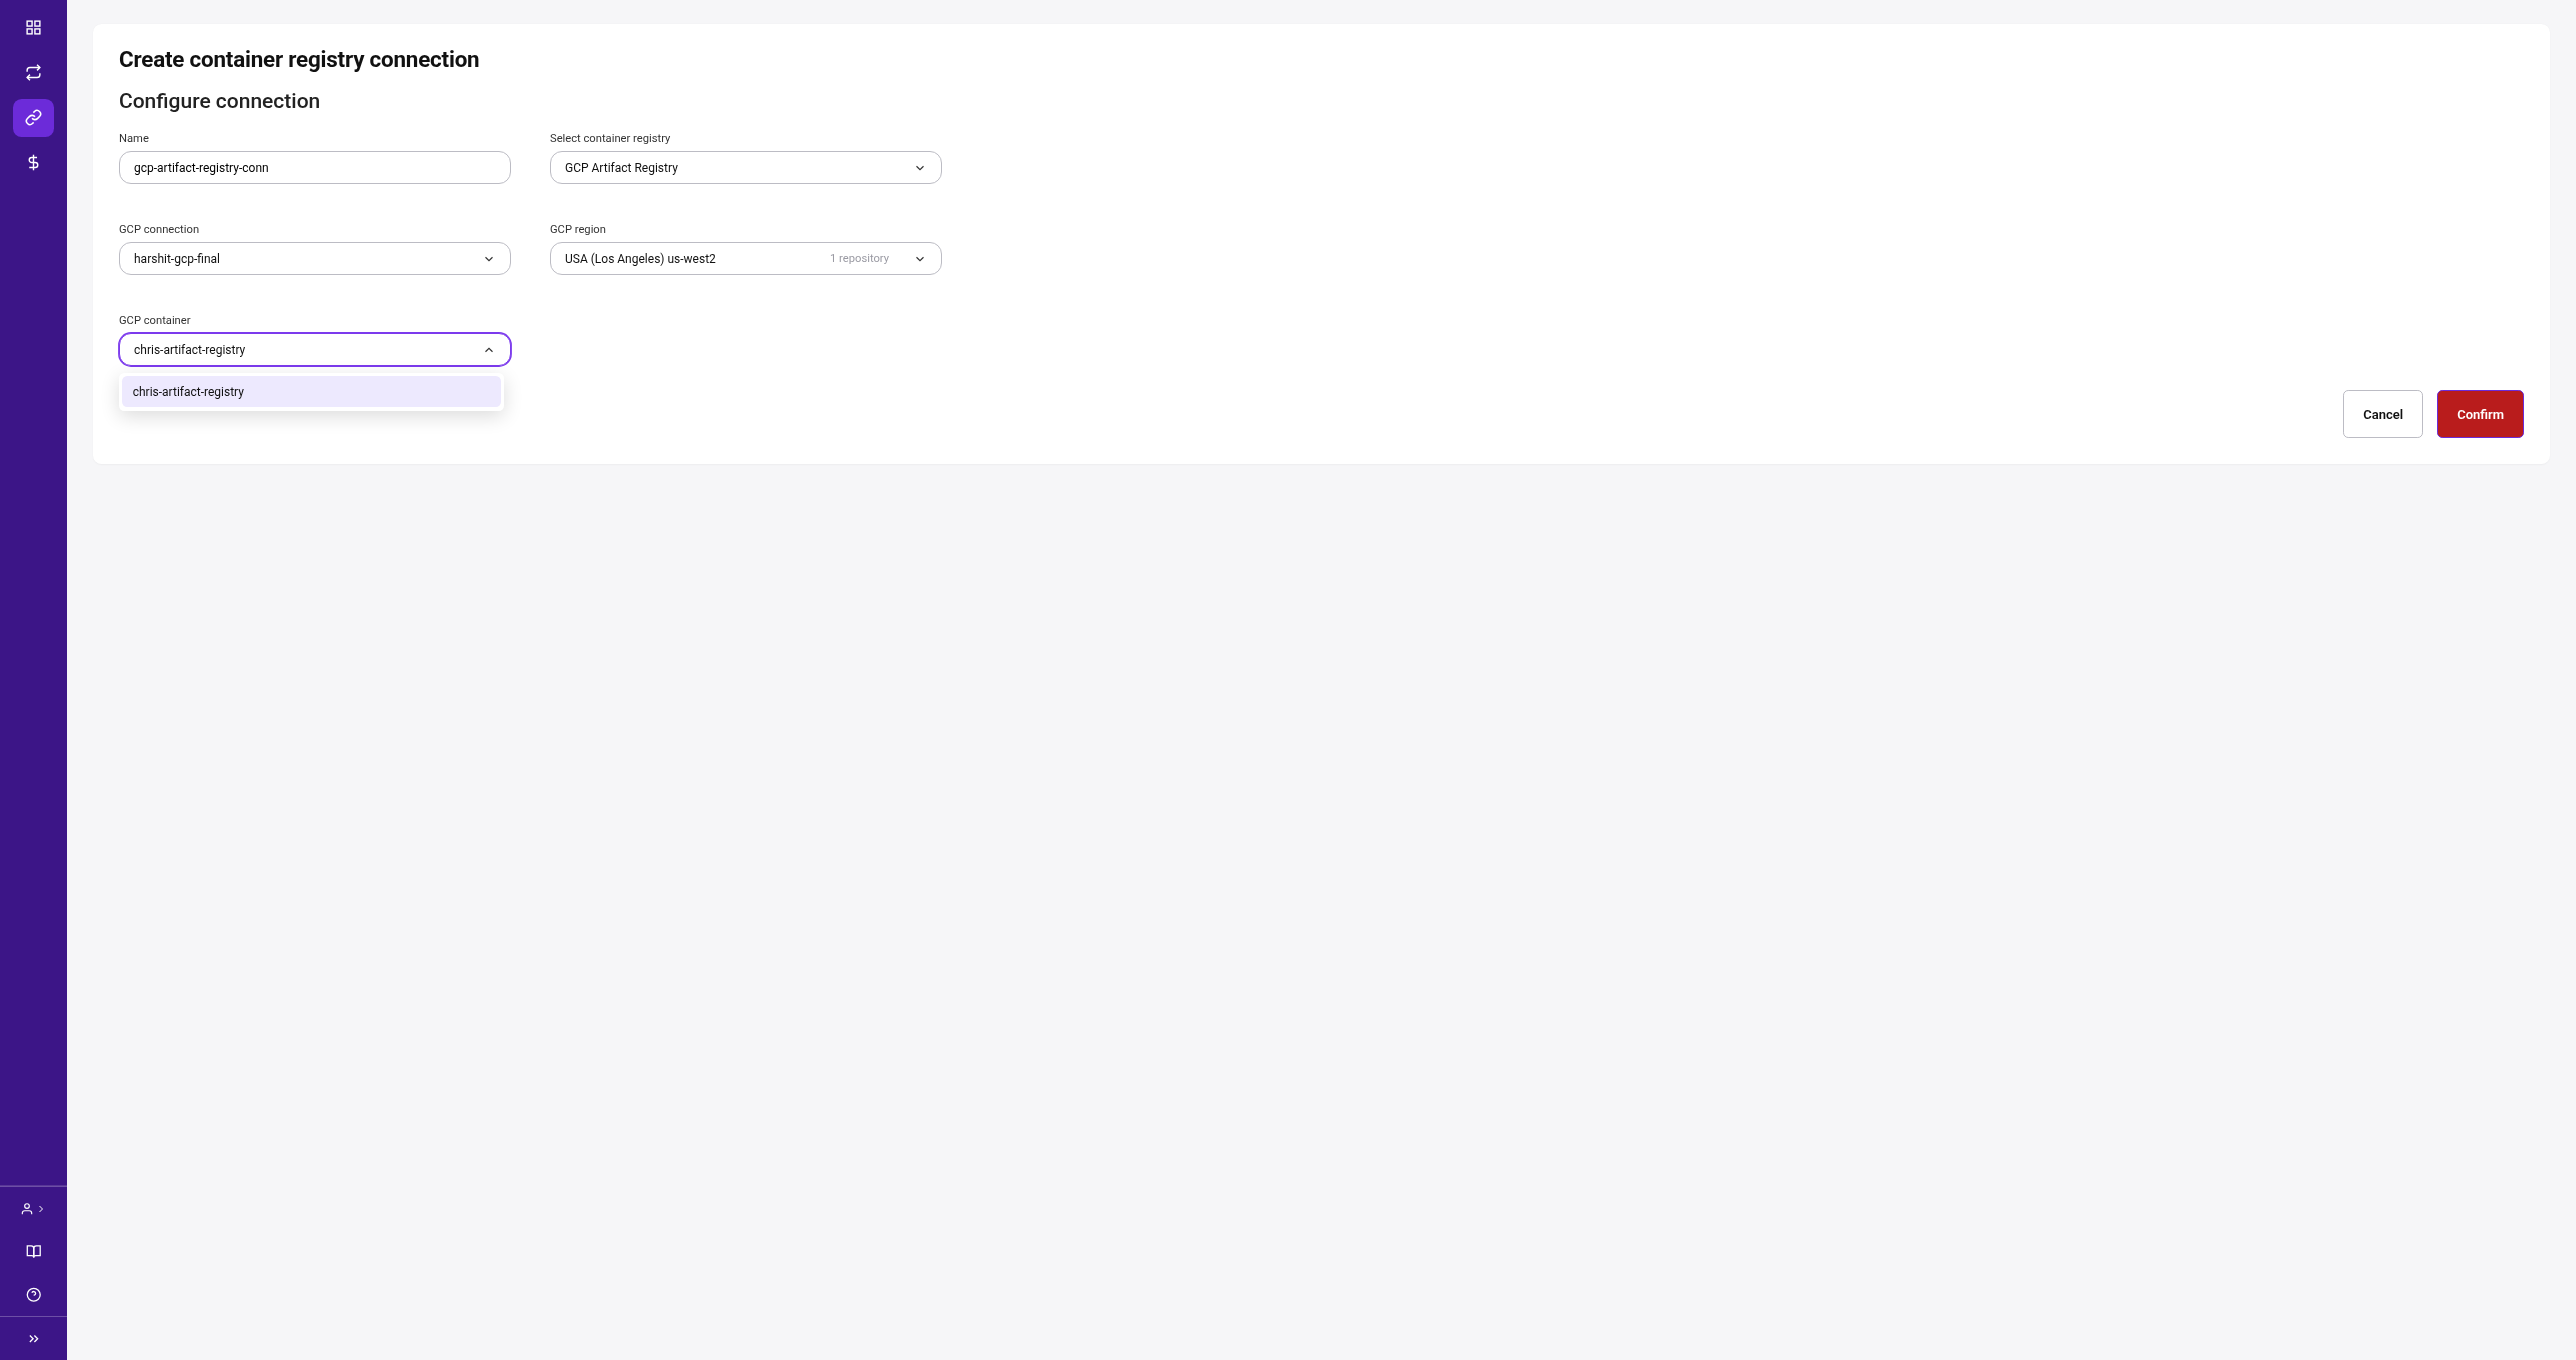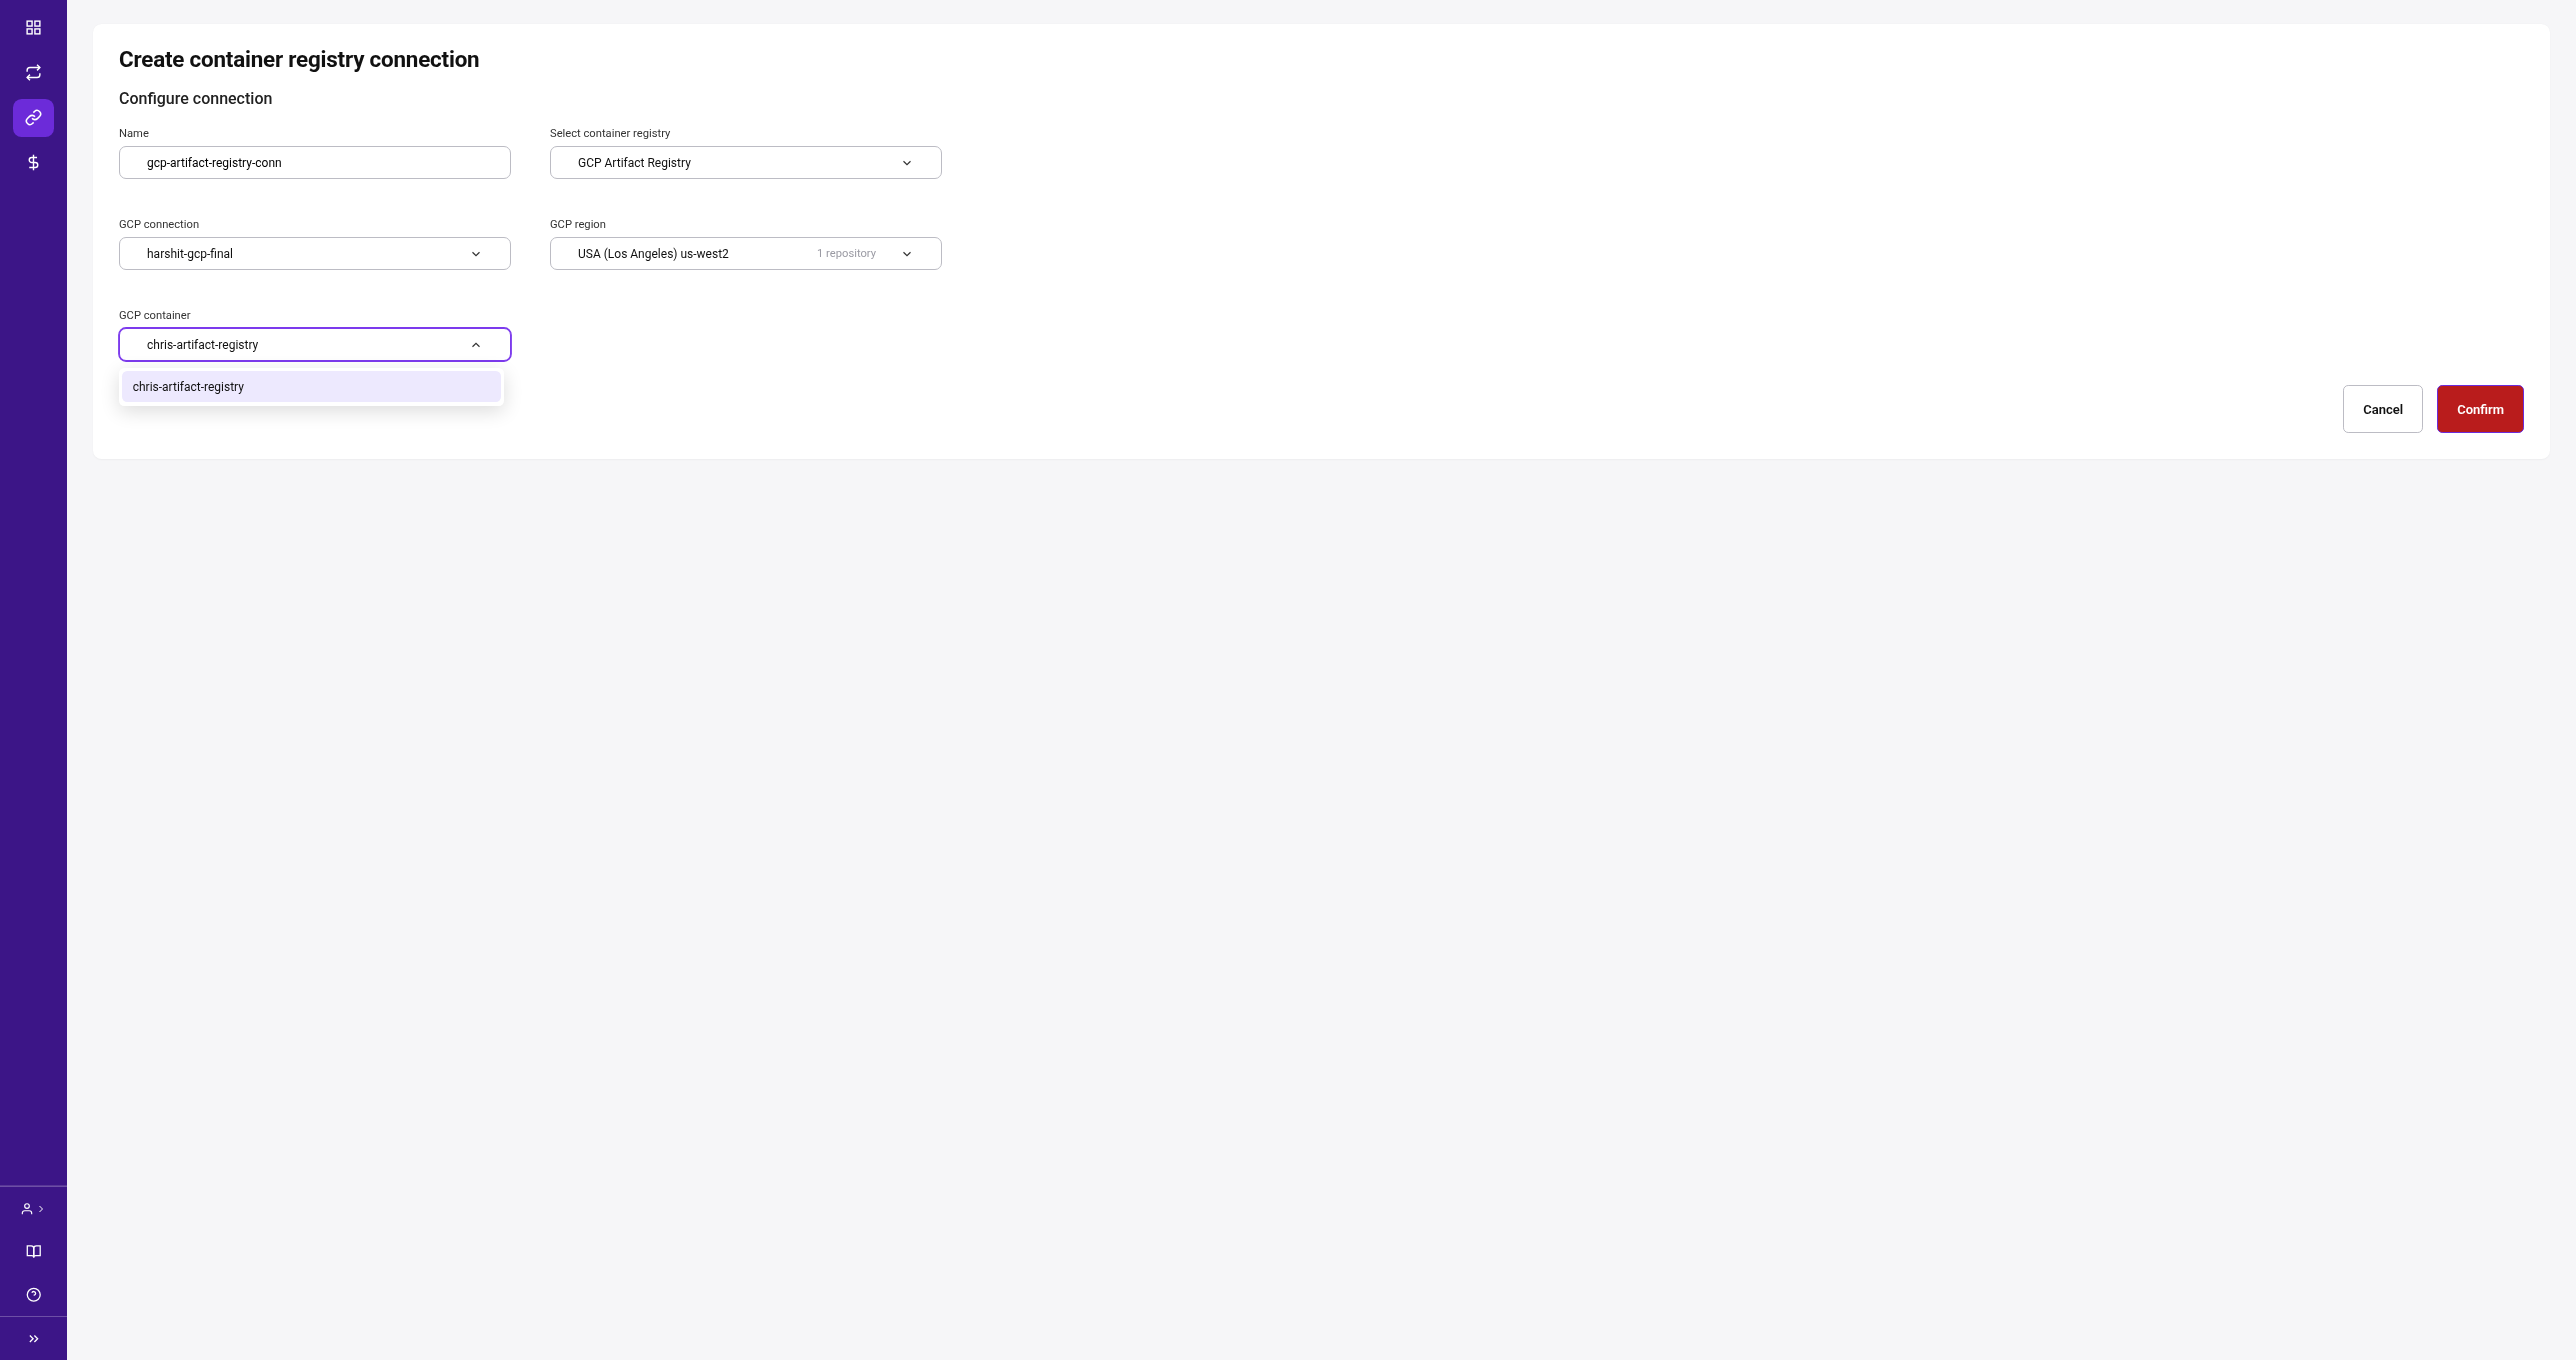--- a/index.html
+++ b/index.html
@@ -13,25 +13,25 @@
     .nav-item.active { background: #6c2bd9; }
     .nav-item svg { width: 17px; height: 17px; }
     .user-item { width:100%; display:flex; align-items:center; justify-content:center; color:#fff; height:43px; }
     .footer-item { width:100%; display:flex; align-items:center; justify-content:center; color:#fff; height:43px; }
     .footer-sep { width:100%; height:0.9px; background:rgba(255,255,255,0.25);}
 
     
     .main { flex:1; padding: 24px 26px; }
     .card { background: #fff; border-radius: 8.6px; box-shadow: 0 0.9px 1.7px rgba(0,0,0,0.04); padding: 22.4px 26px 26px; position:relative; }
     h1.title { font-size: 22.4px; font-weight: 700; margin-bottom: 17px; letter-spacing: -0.2px;}
-    h2.subtitle { font-size: 16px; font-weight: 500; margin-bottom: 19px; color:#222;}
+    h2.subtitle { font-size: 21px; font-weight: 500; margin-bottom: 19px; color:#222;}
     .grid { display: grid; grid-template-columns: repeat(2, minmax(0, 392px)); column-gap: 19px; row-gap: 15.5px; gap: 39px; }
     .field { display: flex; flex-direction: column; gap: 6px; }
     .field-label { font-size: 11.2px; color: #333; }
-    .control { height: 33px; border: 0.9px solid #bcbcc4; border-radius: 7px; padding: 0 27px; display: flex; align-items: center; justify-content: space-between; font-size: 12px; color: #111; background:#fff; }
+    .control { height: 33px; border: 0.9px solid #bcbcc4; border-radius: 12px; padding: 0 14px; display: flex; align-items: center; justify-content: space-between; font-size: 12px; color: #111; background:#fff; }
     .control input { border:none; outline:none; width:100%; font-size:12px; }
     .control.open { border-color: #7c3aed; box-shadow: 0 0 0 0.9px #7c3aed; }
     .chev { color:#333; }
     .repo-count { color:#9a9aa3; font-size:11.2px; margin-right:24px;}
     .right-inner { display:flex; align-items:center; }
 
     
     .dropdown-panel { position:absolute; width:385px; margin-top:3.4px; background:#fff; border-radius:5.2px; box-shadow: 0 5.2px 19px rgba(0,0,0,0.14); padding:3.4px; z-index:5; }
     .dropdown-option { padding:8.6px 10.3px; border-radius:5.2px; font-size:12px; background:#ede9fe; cursor:pointer;}
     

